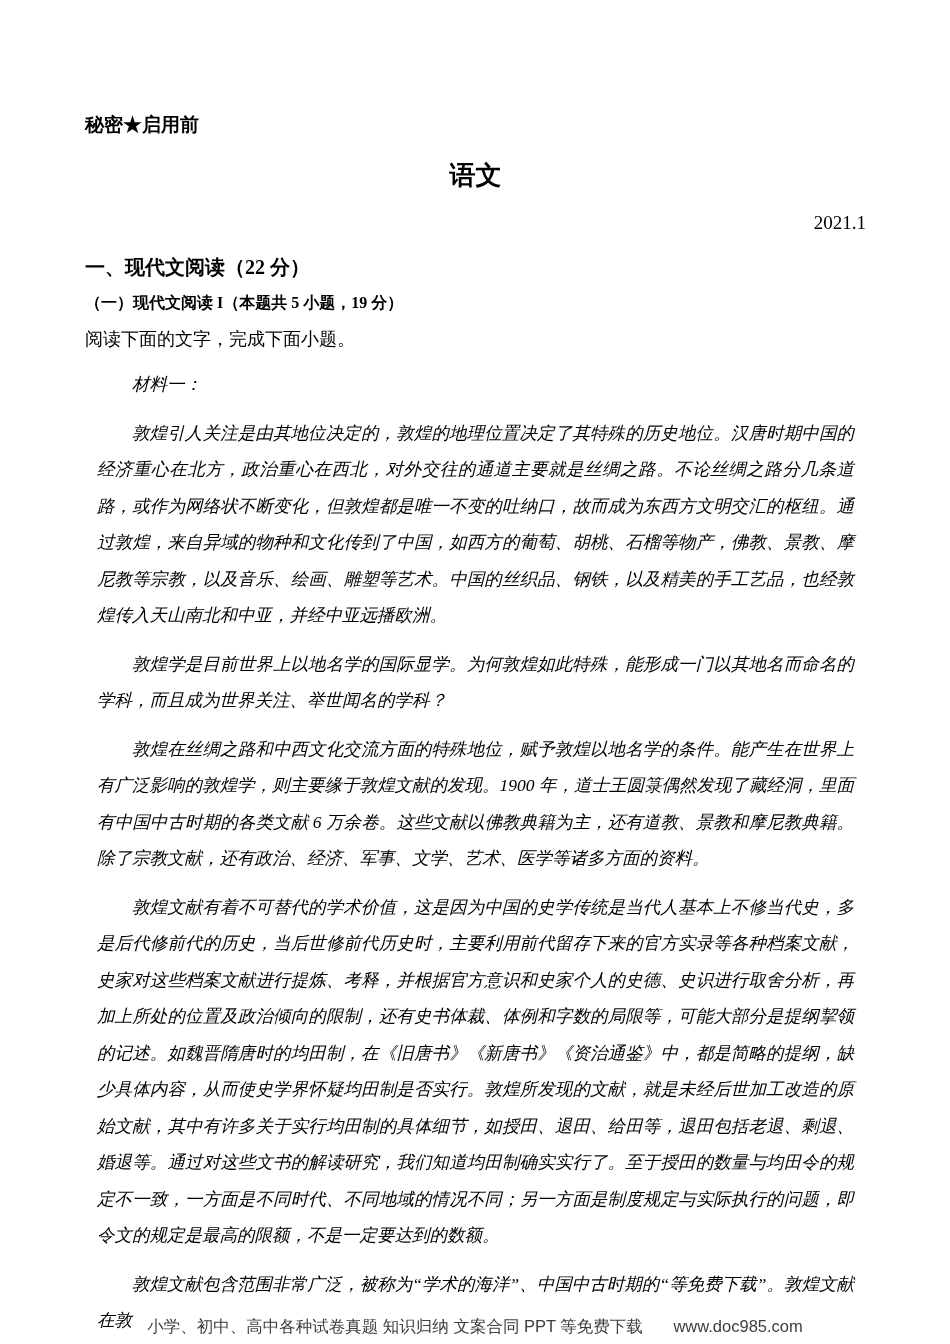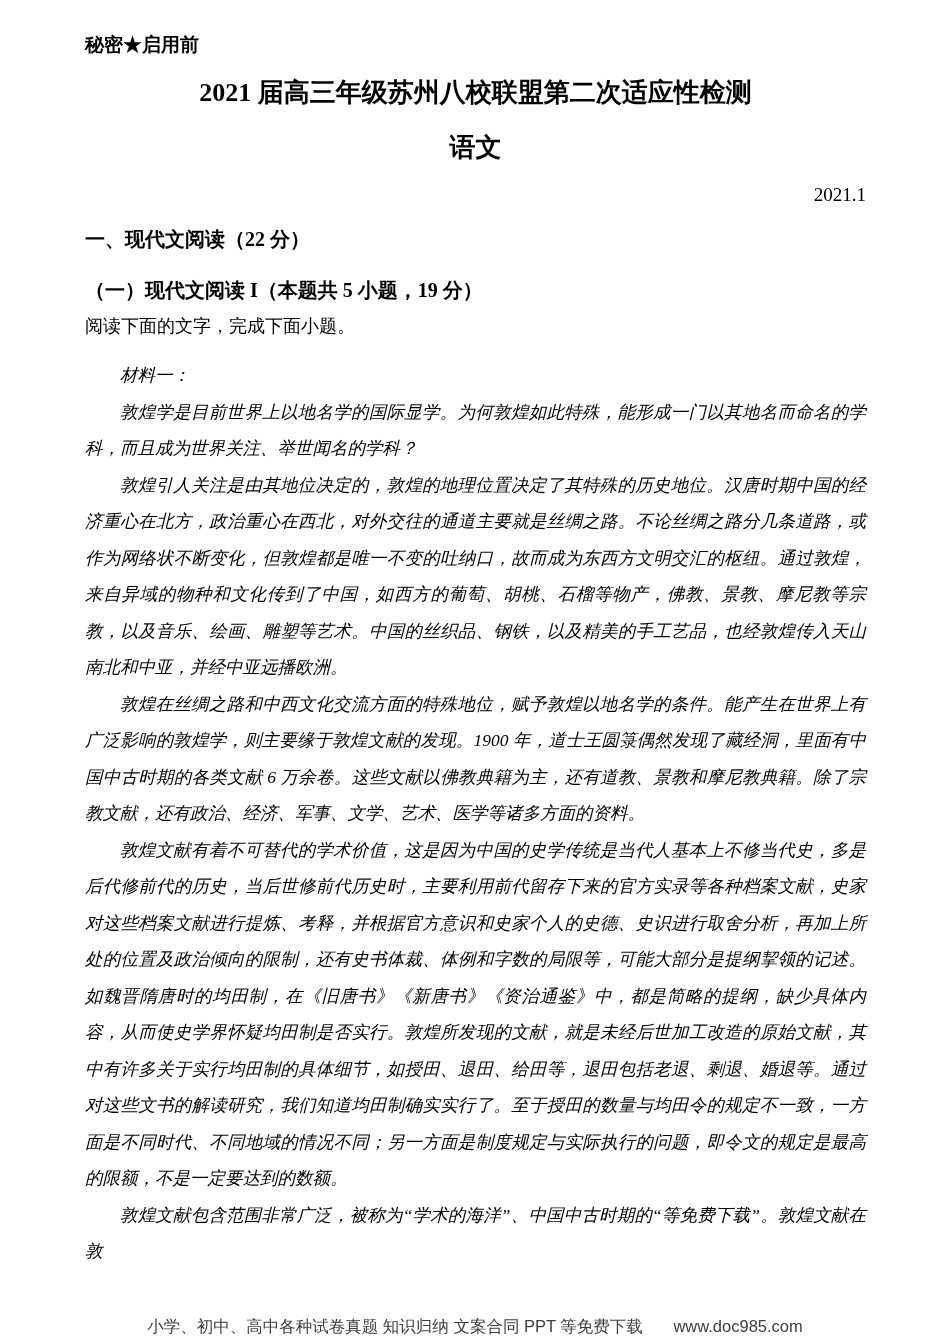--- a/index.html
+++ b/index.html
@@ -9,21 +9,21 @@
   }
   .page {
     position: relative;
     width: 950px;
     height: 1344px;
     margin: 0 auto;
     background: #ffffff;
     color: #000000;
     font-family: "Liberation Serif", "DejaVu Serif", serif;
     box-sizing: border-box;
-    padding: 32px 84px 0 85px;
+    padding: 112px 84px 0 85px;
     overflow: hidden;
   }
   .security-notice {
     font-size: 19px;
     font-weight: bold;
     line-height: 26px;
   }
   .doc-title {
     margin: 18px 0 0 0;
     text-align: center;
@@ -44,37 +44,37 @@
     font-size: 19px;
     line-height: 26px;
   }
   .sec-heading {
     margin: 16px 0 0 0;
     font-size: 20px;
     font-weight: bold;
     line-height: 30px;
   }
   .sub-heading {
-    margin: 21px 0 0 0;
-    font-size: 20px;
+    margin: 6px 0 0 0;
+    font-size: 16px;
     font-weight: bold;
     line-height: 30px;
   }
   .instruction {
-    margin: 6px 0 16px 0;
+    margin: 6px 0 7px 0;
     font-size: 18px;
     line-height: 30px;
   }
   .material {
     margin-top: 4px;
   }
   
   .material-label,
   .body-para {
-    margin: 0;
+    margin: 12px;
     font-size: 17.5px;
     font-style: italic;
     line-height: 36.5px;
     text-indent: 2em;
     text-align: justify;
     word-break: break-all;
   }
   .page-footer {
     position: absolute;
     left: 0;
@@ -91,36 +91,35 @@
     margin-left: 26px;
   }
 </style>
 </head>
 <body>
 
 <div class="page">
 
   <div class="security-notice">秘密★启用前</div>
 
-  <h1 class="doc-title">2021 届高三年级苏州八校联盟第二次适应性检测</h1>
 
   <h2 class="doc-subject">语文</h2>
 
   <div class="doc-date">2021.1</div>
 
   <h3 class="sec-heading">一、现代文阅读（22 分）</h3>
 
   <h4 class="sub-heading">（一）现代文阅读 I（本题共 5 小题，19 分）</h4>
 
   <p class="instruction">阅读下面的文字，完成下面小题。</p>
 
   <div class="material">
     <p class="material-label">材料一：</p>
+    <p class="body-para">敦煌引人关注是由其地位决定的，敦煌的地理位置决定了其特殊的历史地位。汉唐时期中国的经济重心在北方，政治重心在西北，对外交往的通道主要就是丝绸之路。不论丝绸之路分几条道路，或作为网络状不断变化，但敦煌都是唯一不变的吐纳口，故而成为东西方文明交汇的枢纽。通过敦煌，来自异域的物种和文化传到了中国，如西方的葡萄、胡桃、石榴等物产，佛教、景教、摩尼教等宗教，以及音乐、绘画、雕塑等艺术。中国的丝织品、钢铁，以及精美的手工艺品，也经敦煌传入天山南北和中亚，并经中亚远播欧洲。</p>
     <p class="body-para">敦煌学是目前世界上以地名学的国际显学。为何敦煌如此特殊，能形成一门以其地名而命名的学科，而且成为世界关注、举世闻名的学科？</p>
-    <p class="body-para">敦煌引人关注是由其地位决定的，敦煌的地理位置决定了其特殊的历史地位。汉唐时期中国的经济重心在北方，政治重心在西北，对外交往的通道主要就是丝绸之路。不论丝绸之路分几条道路，或作为网络状不断变化，但敦煌都是唯一不变的吐纳口，故而成为东西方文明交汇的枢纽。通过敦煌，来自异域的物种和文化传到了中国，如西方的葡萄、胡桃、石榴等物产，佛教、景教、摩尼教等宗教，以及音乐、绘画、雕塑等艺术。中国的丝织品、钢铁，以及精美的手工艺品，也经敦煌传入天山南北和中亚，并经中亚远播欧洲。</p>
     <p class="body-para">敦煌在丝绸之路和中西文化交流方面的特殊地位，赋予敦煌以地名学的条件。能产生在世界上有广泛影响的敦煌学，则主要缘于敦煌文献的发现。1900 年，道士王圆箓偶然发现了藏经洞，里面有中国中古时期的各类文献 6 万余卷。这些文献以佛教典籍为主，还有道教、景教和摩尼教典籍。除了宗教文献，还有政治、经济、军事、文学、艺术、医学等诸多方面的资料。</p>
     <p class="body-para">敦煌文献有着不可替代的学术价值，这是因为中国的史学传统是当代人基本上不修当代史，多是后代修前代的历史，当后世修前代历史时，主要利用前代留存下来的官方实录等各种档案文献，史家对这些档案文献进行提炼、考释，并根据官方意识和史家个人的史德、史识进行取舍分析，再加上所处的位置及政治倾向的限制，还有史书体裁、体例和字数的局限等，可能大部分是提纲挈领的记述。如魏晋隋唐时的均田制，在《旧唐书》《新唐书》《资治通鉴》中，都是简略的提纲，缺少具体内容，从而使史学界怀疑均田制是否实行。敦煌所发现的文献，就是未经后世加工改造的原始文献，其中有许多关于实行均田制的具体细节，如授田、退田、给田等，退田包括老退、剩退、婚退等。通过对这些文书的解读研究，我们知道均田制确实实行了。至于授田的数量与均田令的规定不一致，一方面是不同时代、不同地域的情况不同；另一方面是制度规定与实际执行的问题，即令文的规定是最高的限额，不是一定要达到的数额。</p>
     <p class="body-para">敦煌文献包含范围非常广泛，被称为“学术的海洋”、中国中古时期的“等免费下载”。敦煌文献在敦</p>
   </div>
 
   <div class="page-footer">
     <span>小学、初中、高中各种试卷真题 知识归纳 文案合同 PPT 等免费下载</span>
     <span class="footer-url">www.doc985.com</span>
   </div>
 

